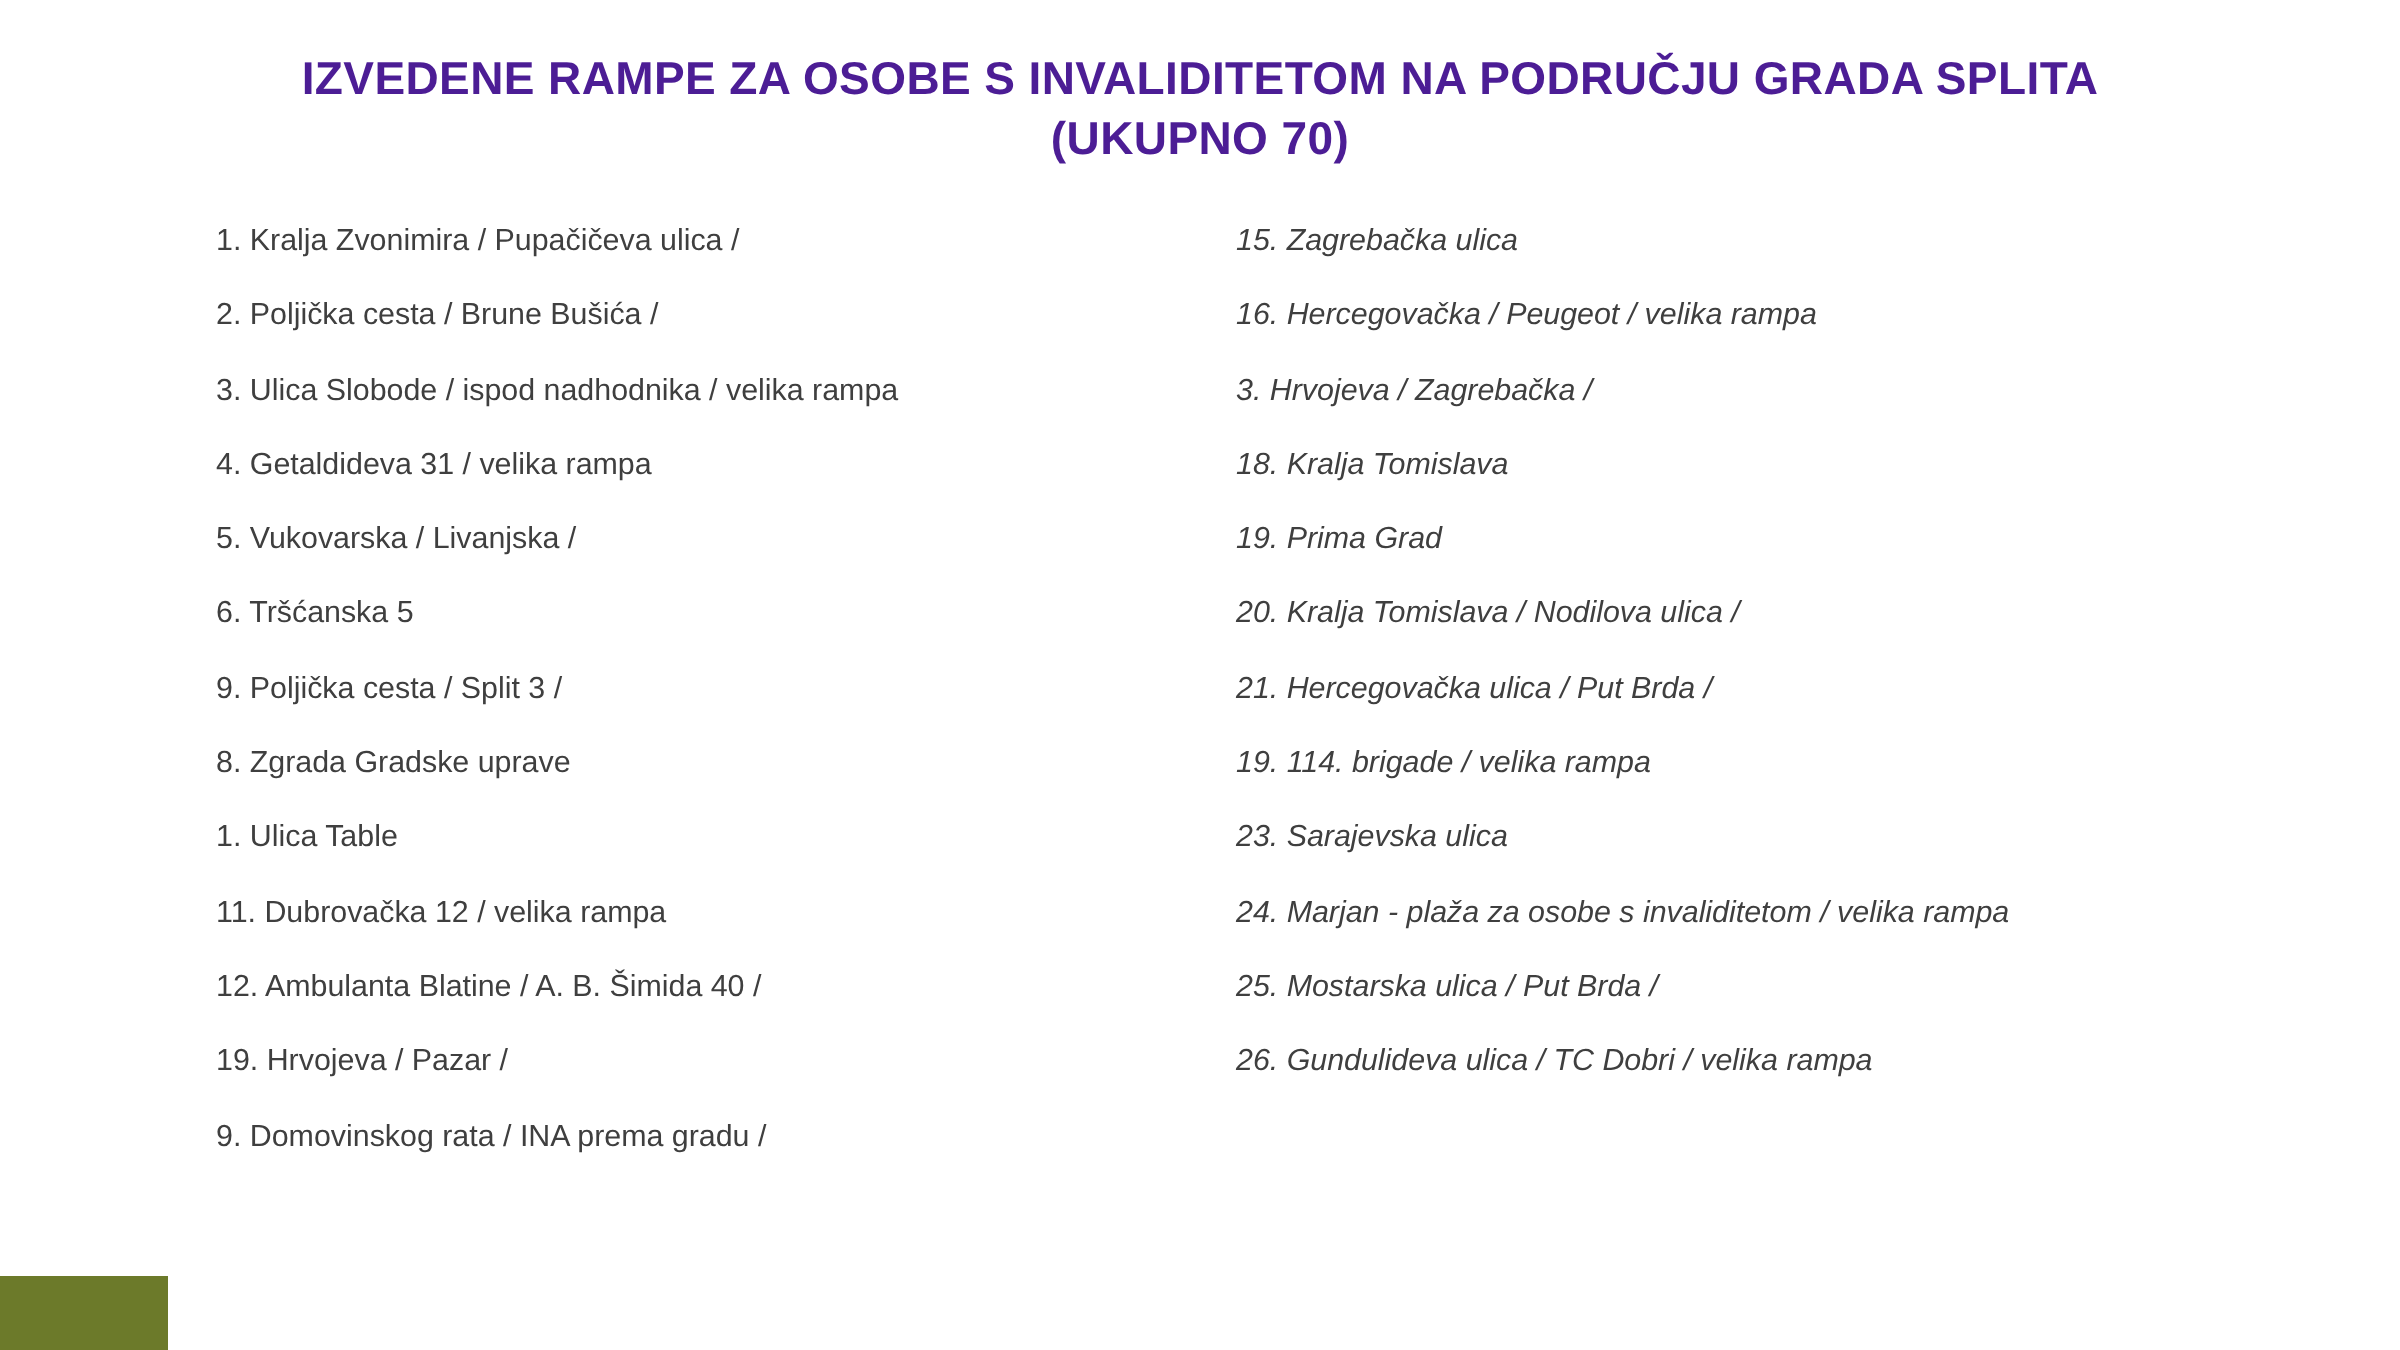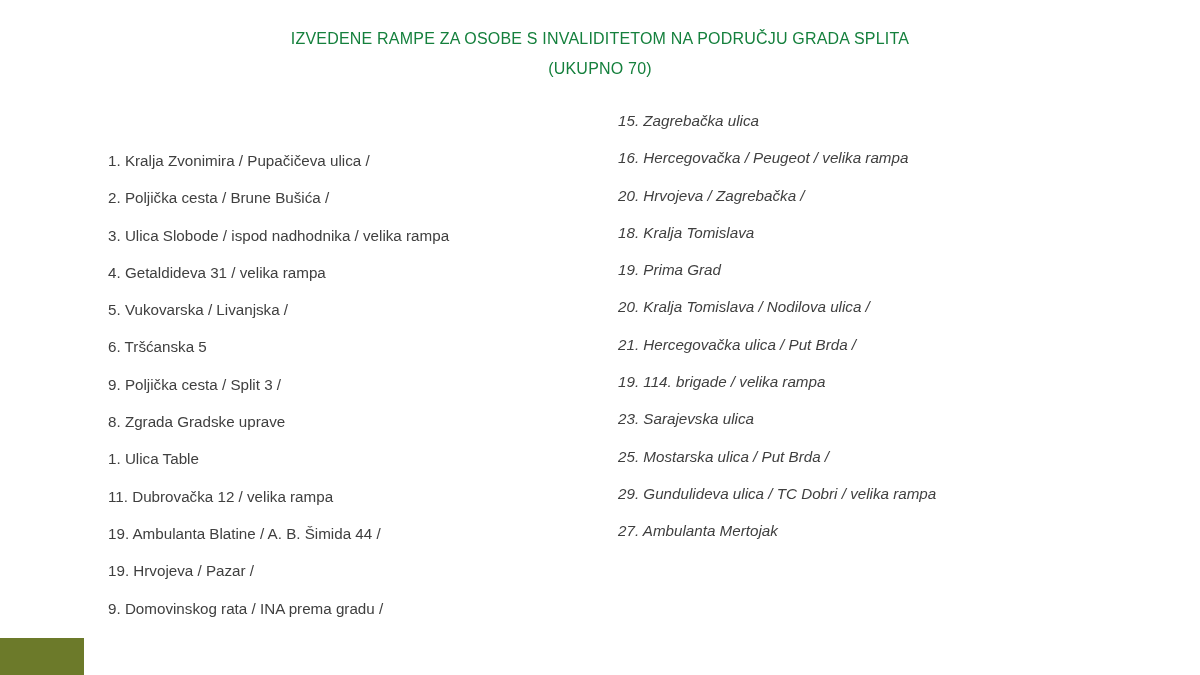--- a/index.html
+++ b/index.html
@@ -19,41 +19,40 @@
     width: 1200px;
     height: 675px;
     background: #ffffff;
     box-sizing: border-box;
   }
   .title-block {
     padding-top: 24px;
     text-align: center;
   }
   .title-line {
-    font-size: 16px;
-    font-weight: normal;
-    color: #15803d;
+    font-size: 23px;
+    font-weight: bold;
+    color: #4c1d95;
     letter-spacing: 0.2px;
     line-height: 30px;
   }
   .columns {
     position: absolute;
     top: 112px;
     left: 0;
     width: 1200px;
     display: flex;
     flex-direction: row;
   }
   .column {
     box-sizing: border-box;
   }
   .column.left {
     width: 510px;
     padding-left: 108px;
-    margin-top: 40px;
   }
   .column.right {
     width: 600px;
     padding-left: 108px;
     font-style: italic;
   }
   .list {
     list-style: none;
     margin: 0;
     padding: 0;
@@ -101,39 +100,39 @@
         <li class="list-item">1. Kralja Zvonimira / Pupačičeva ulica /</li>
         <li class="list-item">2. Poljička cesta / Brune Bušića /</li>
         <li class="list-item">3. Ulica Slobode / ispod nadhodnika / velika rampa</li>
         <li class="list-item">4. Getaldideva 31 / velika rampa</li>
         <li class="list-item">5. Vukovarska / Livanjska /</li>
         <li class="list-item">6. Tršćanska 5</li>
         <li class="list-item">9. Poljička cesta / Split 3 /</li>
         <li class="list-item">8. Zgrada Gradske uprave</li>
         <li class="list-item">1. Ulica Table</li>
         <li class="list-item">11. Dubrovačka 12 / velika rampa</li>
-        <li class="list-item">19. Ambulanta Blatine / A. B. Šimida 44 /</li>
+        <li class="list-item">12. Ambulanta Blatine / A. B. Šimida 40 /</li>
         <li class="list-item">19. Hrvojeva / Pazar /</li>
         <li class="list-item">9. Domovinskog rata / INA prema gradu /</li>
       </ul>
     </div>
     <div class="column right">
       <ul class="list">
         <li class="list-item">15. Zagrebačka ulica</li>
         <li class="list-item">16. Hercegovačka / Peugeot / velika rampa</li>
-        <li class="list-item">20. Hrvojeva / Zagrebačka /</li>
+        <li class="list-item">3. Hrvojeva / Zagrebačka /</li>
         <li class="list-item">18. Kralja Tomislava</li>
         <li class="list-item">19. Prima Grad</li>
         <li class="list-item">20. Kralja Tomislava / Nodilova ulica /</li>
         <li class="list-item">21. Hercegovačka ulica / Put Brda /</li>
         <li class="list-item">19. 114. brigade / velika rampa</li>
         <li class="list-item">23. Sarajevska ulica</li>
+        <li class="list-item">24. Marjan - plaža za osobe s invaliditetom / velika rampa</li>
         <li class="list-item">25. Mostarska ulica / Put Brda /</li>
-        <li class="list-item">29. Gundulideva ulica / TC Dobri / velika rampa</li>
-        <li class="list-item">27. Ambulanta Mertojak</li>
+        <li class="list-item">26. Gundulideva ulica / TC Dobri / velika rampa</li>
       </ul>
     </div>
   </div>
 
   <div class="footer-bar">
     <div class="footer-accent"></div>
     <div class="footer-rest"></div>
   </div>
 
 </div>

